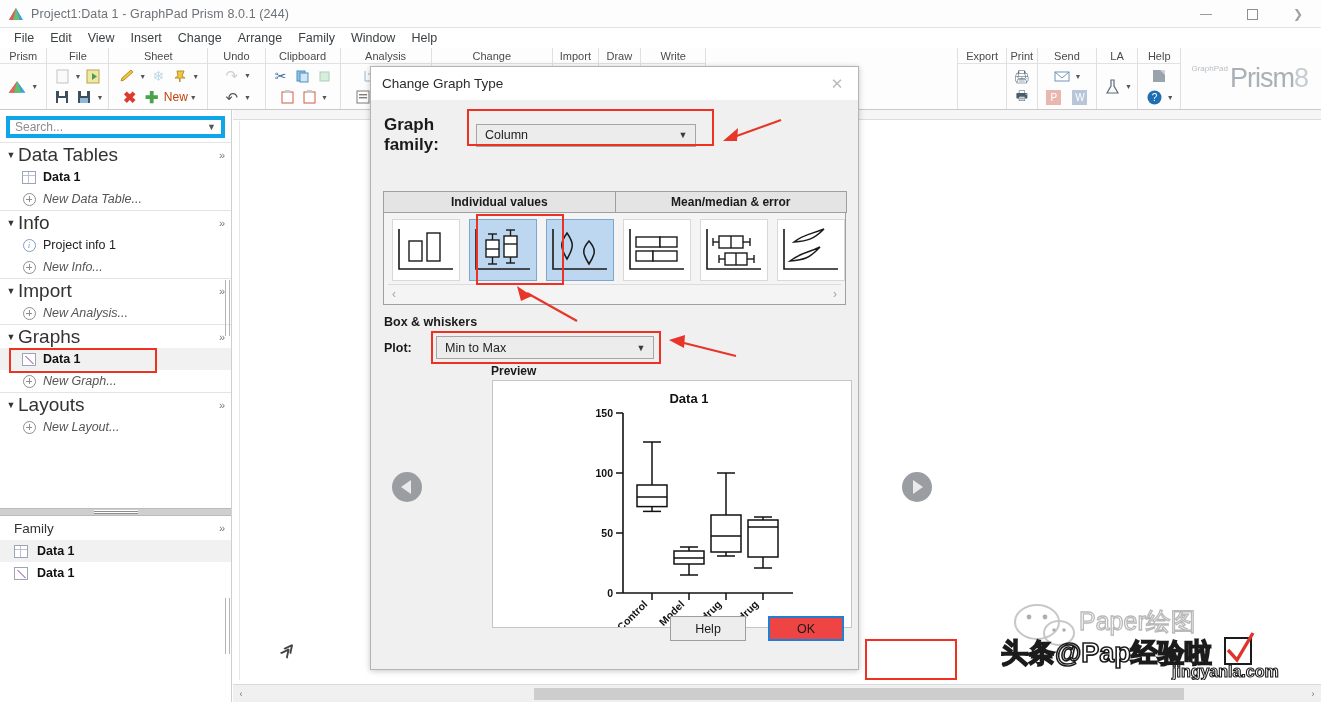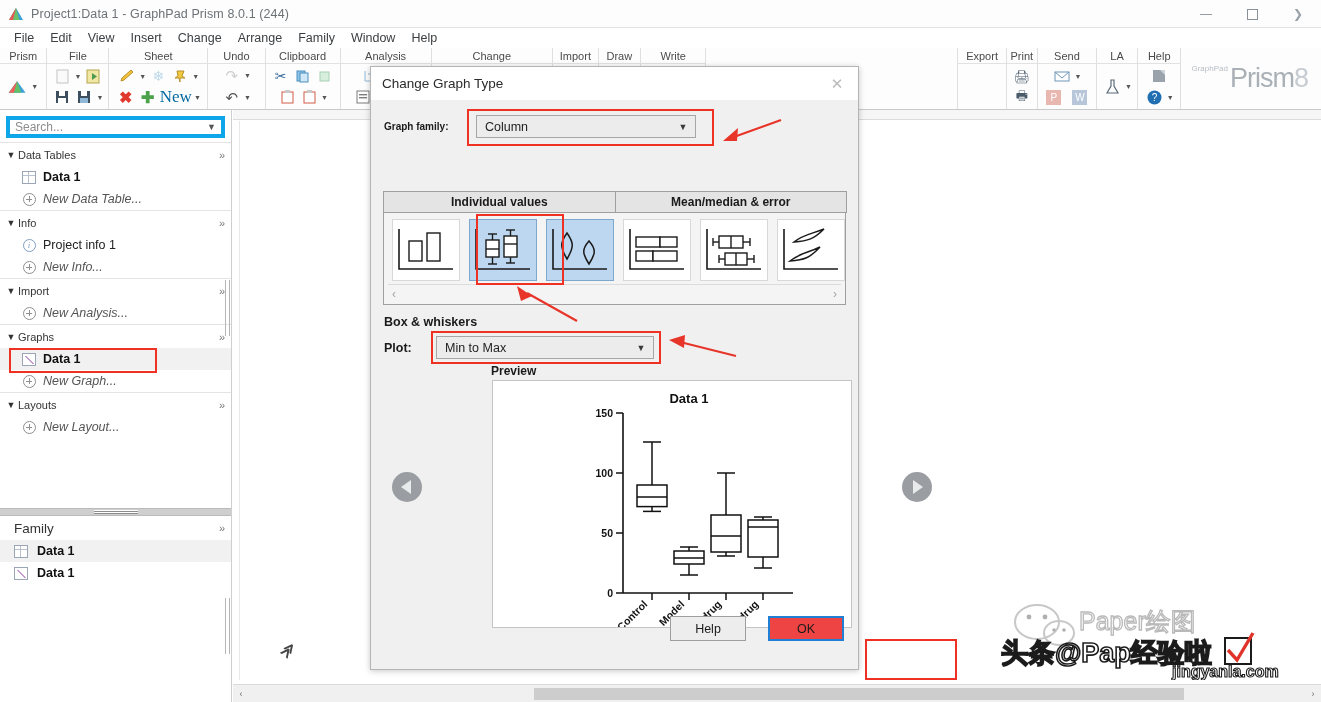--- a/index.html
+++ b/index.html
@@ -49,21 +49,21 @@
   }
   #searchbox {
     margin:6px 6px 4px 6px; height:22px; border:4px solid #0ea5e9; background:#fff;
     display:flex; align-items:center; padding:0 5px; font-size:12px; color:#8d8d8d;
   }
   #searchbox .sb-text { flex:1; font-size:12px; color:#8d8d8d; }
   #searchbox .sb-chev { color:#555; font-size:9px; }
   .navsec { border-top:1px solid #e4e4e4; }
   .navhead { display:flex; align-items:center; height:23px; padding:0 6px 0 4px; }
   .navhead .chev { width:14px; font-size:9px; color:#333; text-align:center; }
-  .navhead .htxt { flex:1; font-size:11px; color:#333; }
+  .navhead .htxt { flex:1; font-size:19px; color:#333; }
   .navhead .more { font-size:11px; color:#777; }
   .navitem { display:flex; align-items:center; height:22px; padding-left:20px; }
   .navitem .ni-icon { width:18px; height:15px; margin-right:5px; display:inline-flex; align-items:center; justify-content:center; }
   .navitem .ni-txt { font-size:12.5px; }
   .navitem.bold .ni-txt { font-weight:bold; color:#111; }
   .navitem.ital .ni-txt { font-style:italic; color:#555; }
   .navitem.sel { background:#f1f1f1; }
   .plusicon { width:13px; height:13px; border:1.2px solid #8f8f8f; border-radius:50%; position:relative; display:inline-block; }
   .plusicon:before, .plusicon:after { content:""; position:absolute; background:#8f8f8f; }
   .plusicon:before { left:2.5px; right:2.5px; top:5.4px; height:1.2px; }
@@ -108,21 +108,21 @@
   #dialog {
     position:absolute; left:370px; top:66px; width:489px; height:604px;
     background:#f0f0f0; border:1px solid #b4b4b4; box-shadow:0 1px 6px rgba(0,0,0,.22);
   }
   #dlg-title { height:33px; background:#fff; display:flex; align-items:center; padding-left:11px; position:relative; }
   #dlg-title .t { font-size:13.5px; color:#2b2b2b; }
   #dlg-close { position:absolute; right:0; top:0; width:42px; height:33px; display:flex; align-items:center; justify-content:center; color:#b9b9b9; font-size:15px; }
   #dlg-body { position:absolute; top:33px; left:0; right:0; bottom:0; background:#f0f0f0; }
 
   .famrow { display:flex; align-items:center; padding:15px 0 0 13px; position:relative; }
-  .famrow .lbl { font-size:10px; font-weight:bold; color:#1a1a1a; width:92px; }
+  .famrow .lbl { font-size:17px; font-weight:bold; color:#1a1a1a; width:92px; }
   .combo {
     height:23px; border:1px solid #a6a6a6; background:#ececec;
     display:flex; align-items:center; padding:0 0 0 8px; font-size:12.5px; color:#222;
   }
   .combo .cval { flex:1; }
   .combo .cchev { width:24px; text-align:center; font-size:9px; color:#3a3a3a; }
   #familycombo { width:220px; }
 
   .hl-box { position:absolute; border:2.5px solid #ef3124; pointer-events:none; }
 
@@ -276,21 +276,21 @@
         <span class="ricon">
           <svg width="14" height="14">
               <polygon points="4,2 11,2 9,7 12,9 7,9 7,13 6,9 2,9 5,7" fill="#f2c83c" stroke="#b6912e"></polygon>
             </svg>
           </span>
         <span class="carat">▼</span>
       </div>
       <div class="irow">
         <span class="ricon" style="color:#e03a2f;font-size:16px;font-weight:bold;">✖</span>
         <span class="ricon" style="color:#4ba24b;font-size:16px;font-weight:bold;">✚</span>
-        <span style="font-size:17px;color:#0369a1;font-family:Liberation Serif, serif;">New</span>
+        <span style="font-size:12px;color:#c2410c;">New</span>
         <span class="carat">▼</span>
       </div>
     </div>
   </div>
 
   <div class="rgroup" style="width:58px;">
     <div class="rlabel">Undo</div>
     <div class="rbody" style="flex-direction:column;gap:2px;">
       <div class="irow">
           <span class="ricon" style="color:#cfcfcf;font-size:15px;">↷</span>

